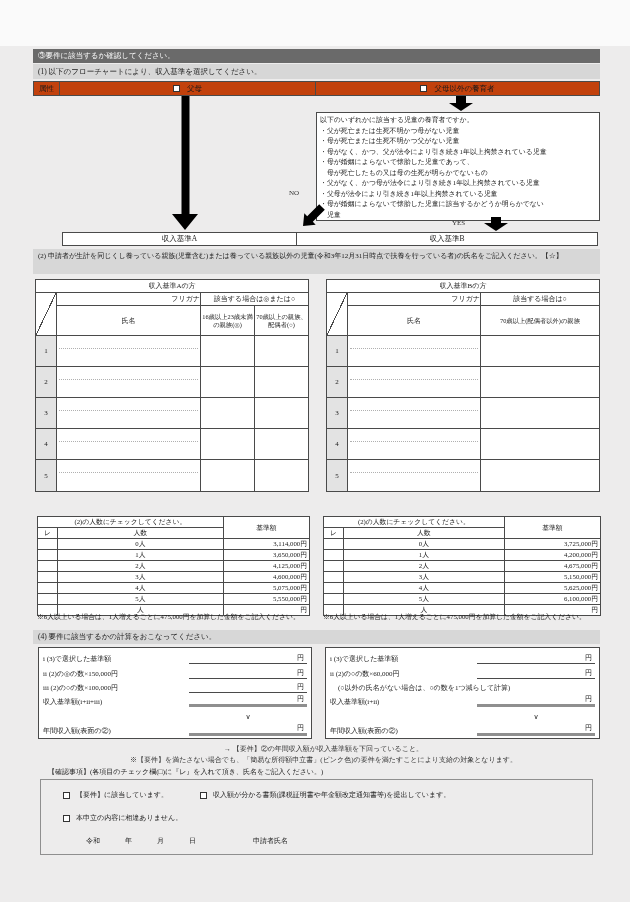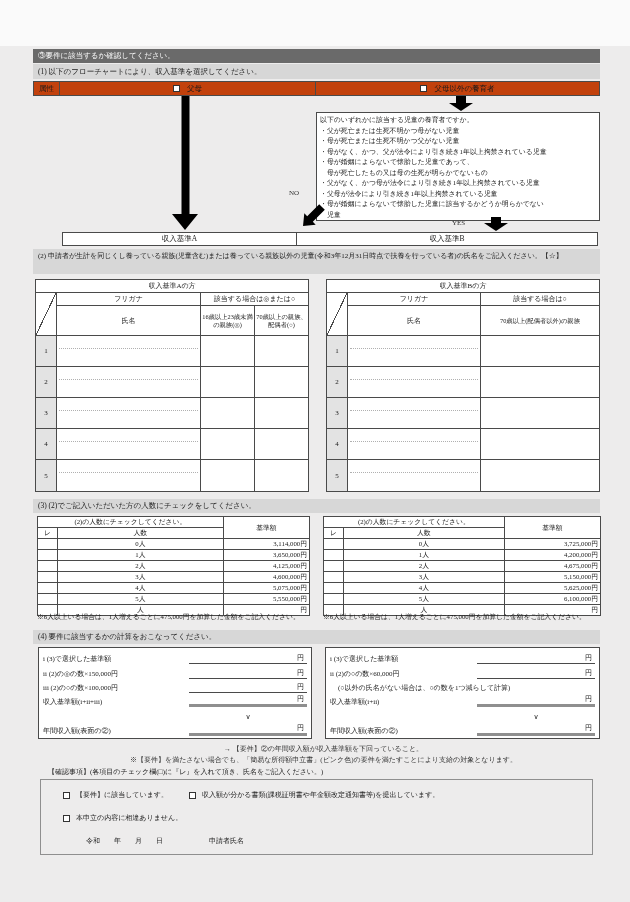--- a/index.html
+++ b/index.html
@@ -40,21 +40,21 @@
 
   
   .ntable { background:#fff; border:1px solid #4a4a4a; font-size:7px; }
   .nt-title { height:13px; line-height:13px; text-align:center; border-bottom:1px solid #4a4a4a; }
   .nt-head { display:flex; height:43px; border-bottom:1px solid #4a4a4a; }
   .nt-numcol { width:21px; border-right:1px solid #4a4a4a;
     background-image:linear-gradient(to bottom right, transparent calc(50% - 0.5px), #4a4a4a calc(50% - 0.5px), #4a4a4a calc(50% + 0.5px), transparent calc(50% + 0.5px)); }
   .nt-namecol { border-right:1px solid #4a4a4a; display:flex; flex-direction:column; }
   .ntA .nt-namecol { width:144px; }
   .ntB .nt-namecol { width:133px; }
-  .nt-furigana { height:13px; line-height:13px; text-align:center; border-bottom:1px solid #4a4a4a; }
+  .nt-furigana { height:13px; line-height:13px; text-align:right; border-bottom:1px solid #4a4a4a; }
   .nt-shimei { flex:1; display:flex; align-items:center; justify-content:center; }
   .nt-matchcol { flex:1; display:flex; flex-direction:column; }
   .nt-match-title { height:13px; line-height:13px; text-align:center; border-bottom:1px solid #4a4a4a; }
   .nt-subrow { flex:1; display:flex; }
   .nt-sub { font-size:6.3px; line-height:8px; text-align:center; display:flex; align-items:center; justify-content:center; padding:1px; }
   .ntA .nt-sub1 { width:54px; border-right:1px solid #4a4a4a; }
   .ntA .nt-sub2 { flex:1; }
   .ntB .nt-sub1 { flex:1; }
   .nt-row { display:flex; height:31px; border-bottom:1px solid #4a4a4a; }
   .nt-row:last-child { border-bottom:none; }
@@ -84,21 +84,21 @@
   .clabel.right { text-align:left; padding-right:8px; }
   .clabel.indent { padding-left:8px; }
   .cfill { width:118px; text-align:right; padding-right:3px; line-height:10px; }
   .cfill.thin { border-bottom:1px solid #4a4a4a; }
   .cfill.thick { border-bottom:3px solid #8f8f8f; }
   .cfill.center { text-align:center; padding-right:0; }
 
   .req-line { left:40px; width:567px; text-align:center; font-size:7px; color:#333; }
   .confirm-heading { left:48px; top:767px; font-size:7px; }
   .confirm-box { left:40px; top:779px; width:553px; height:76px; border:1px solid #8f8f8f; font-size:7px; }
-  .cf-row { position:absolute; left:22px; display:flex; align-items:center; }
+  .cf-row { position:absolute; left:22px; display:flex; align-items:center;gap:11px; }
   .cf-group { display:flex; align-items:center; gap:6px; }
   .cf-g1 { width:126px; }
   .date-part { margin-right:14px; }
 </style>
 </head>
 <body>
 
 <div class="page">
   <div class="topband"></div>
 
@@ -267,21 +267,20 @@
     </div>
     <div class="nt-row">
       <div class="nt-num">5</div>
       <div class="nt-name">
           <span class="fline"></span>
         </div>
       <div class="nt-c1"></div>
     </div>
   </div>
 
-  <div class="abs band band3">(3) (2)でご記入いただいた方の人数にチェックをしてください。</div>
 
   <table class="abs ctable" style="left:37px; top:516px; width:273px;">
     <colgroup>
         <col style="width:20px">
         <col style="width:165px">
         <col style="width:86px">
       </colgroup>
     <tbody>
         <tr>
       <td class="hdr" colspan="2">(2)の人数にチェックしてください。</td>

